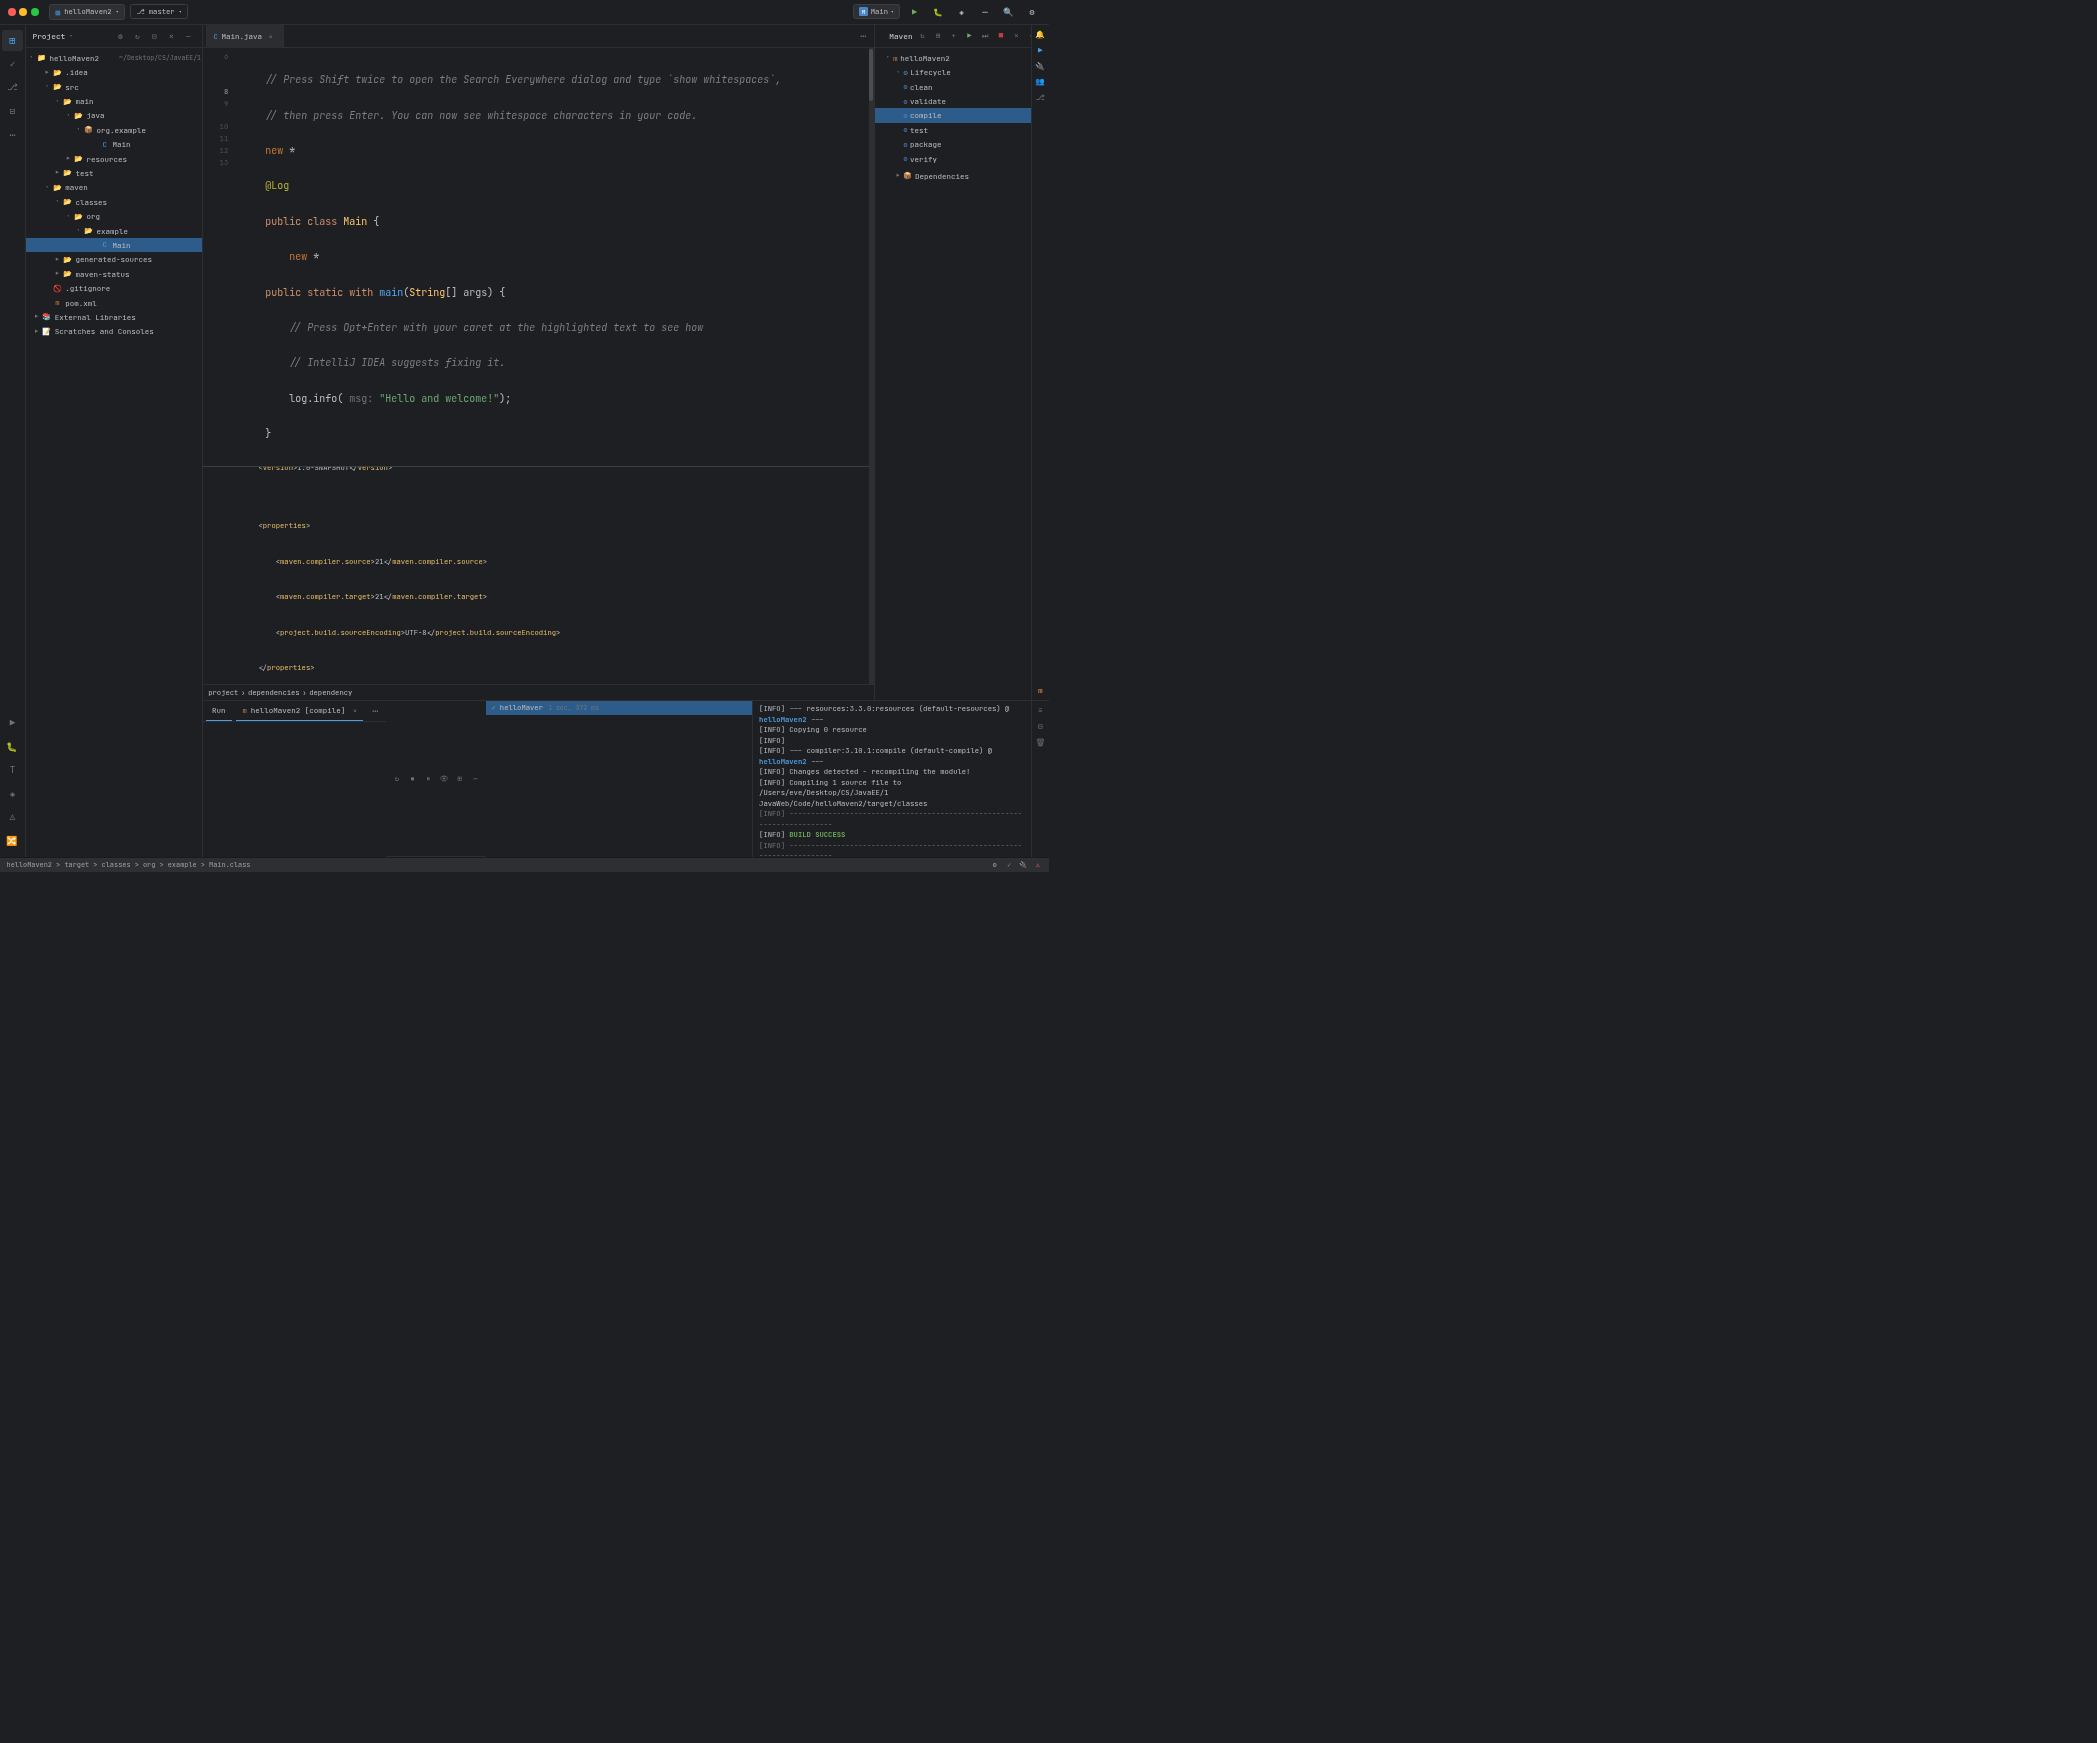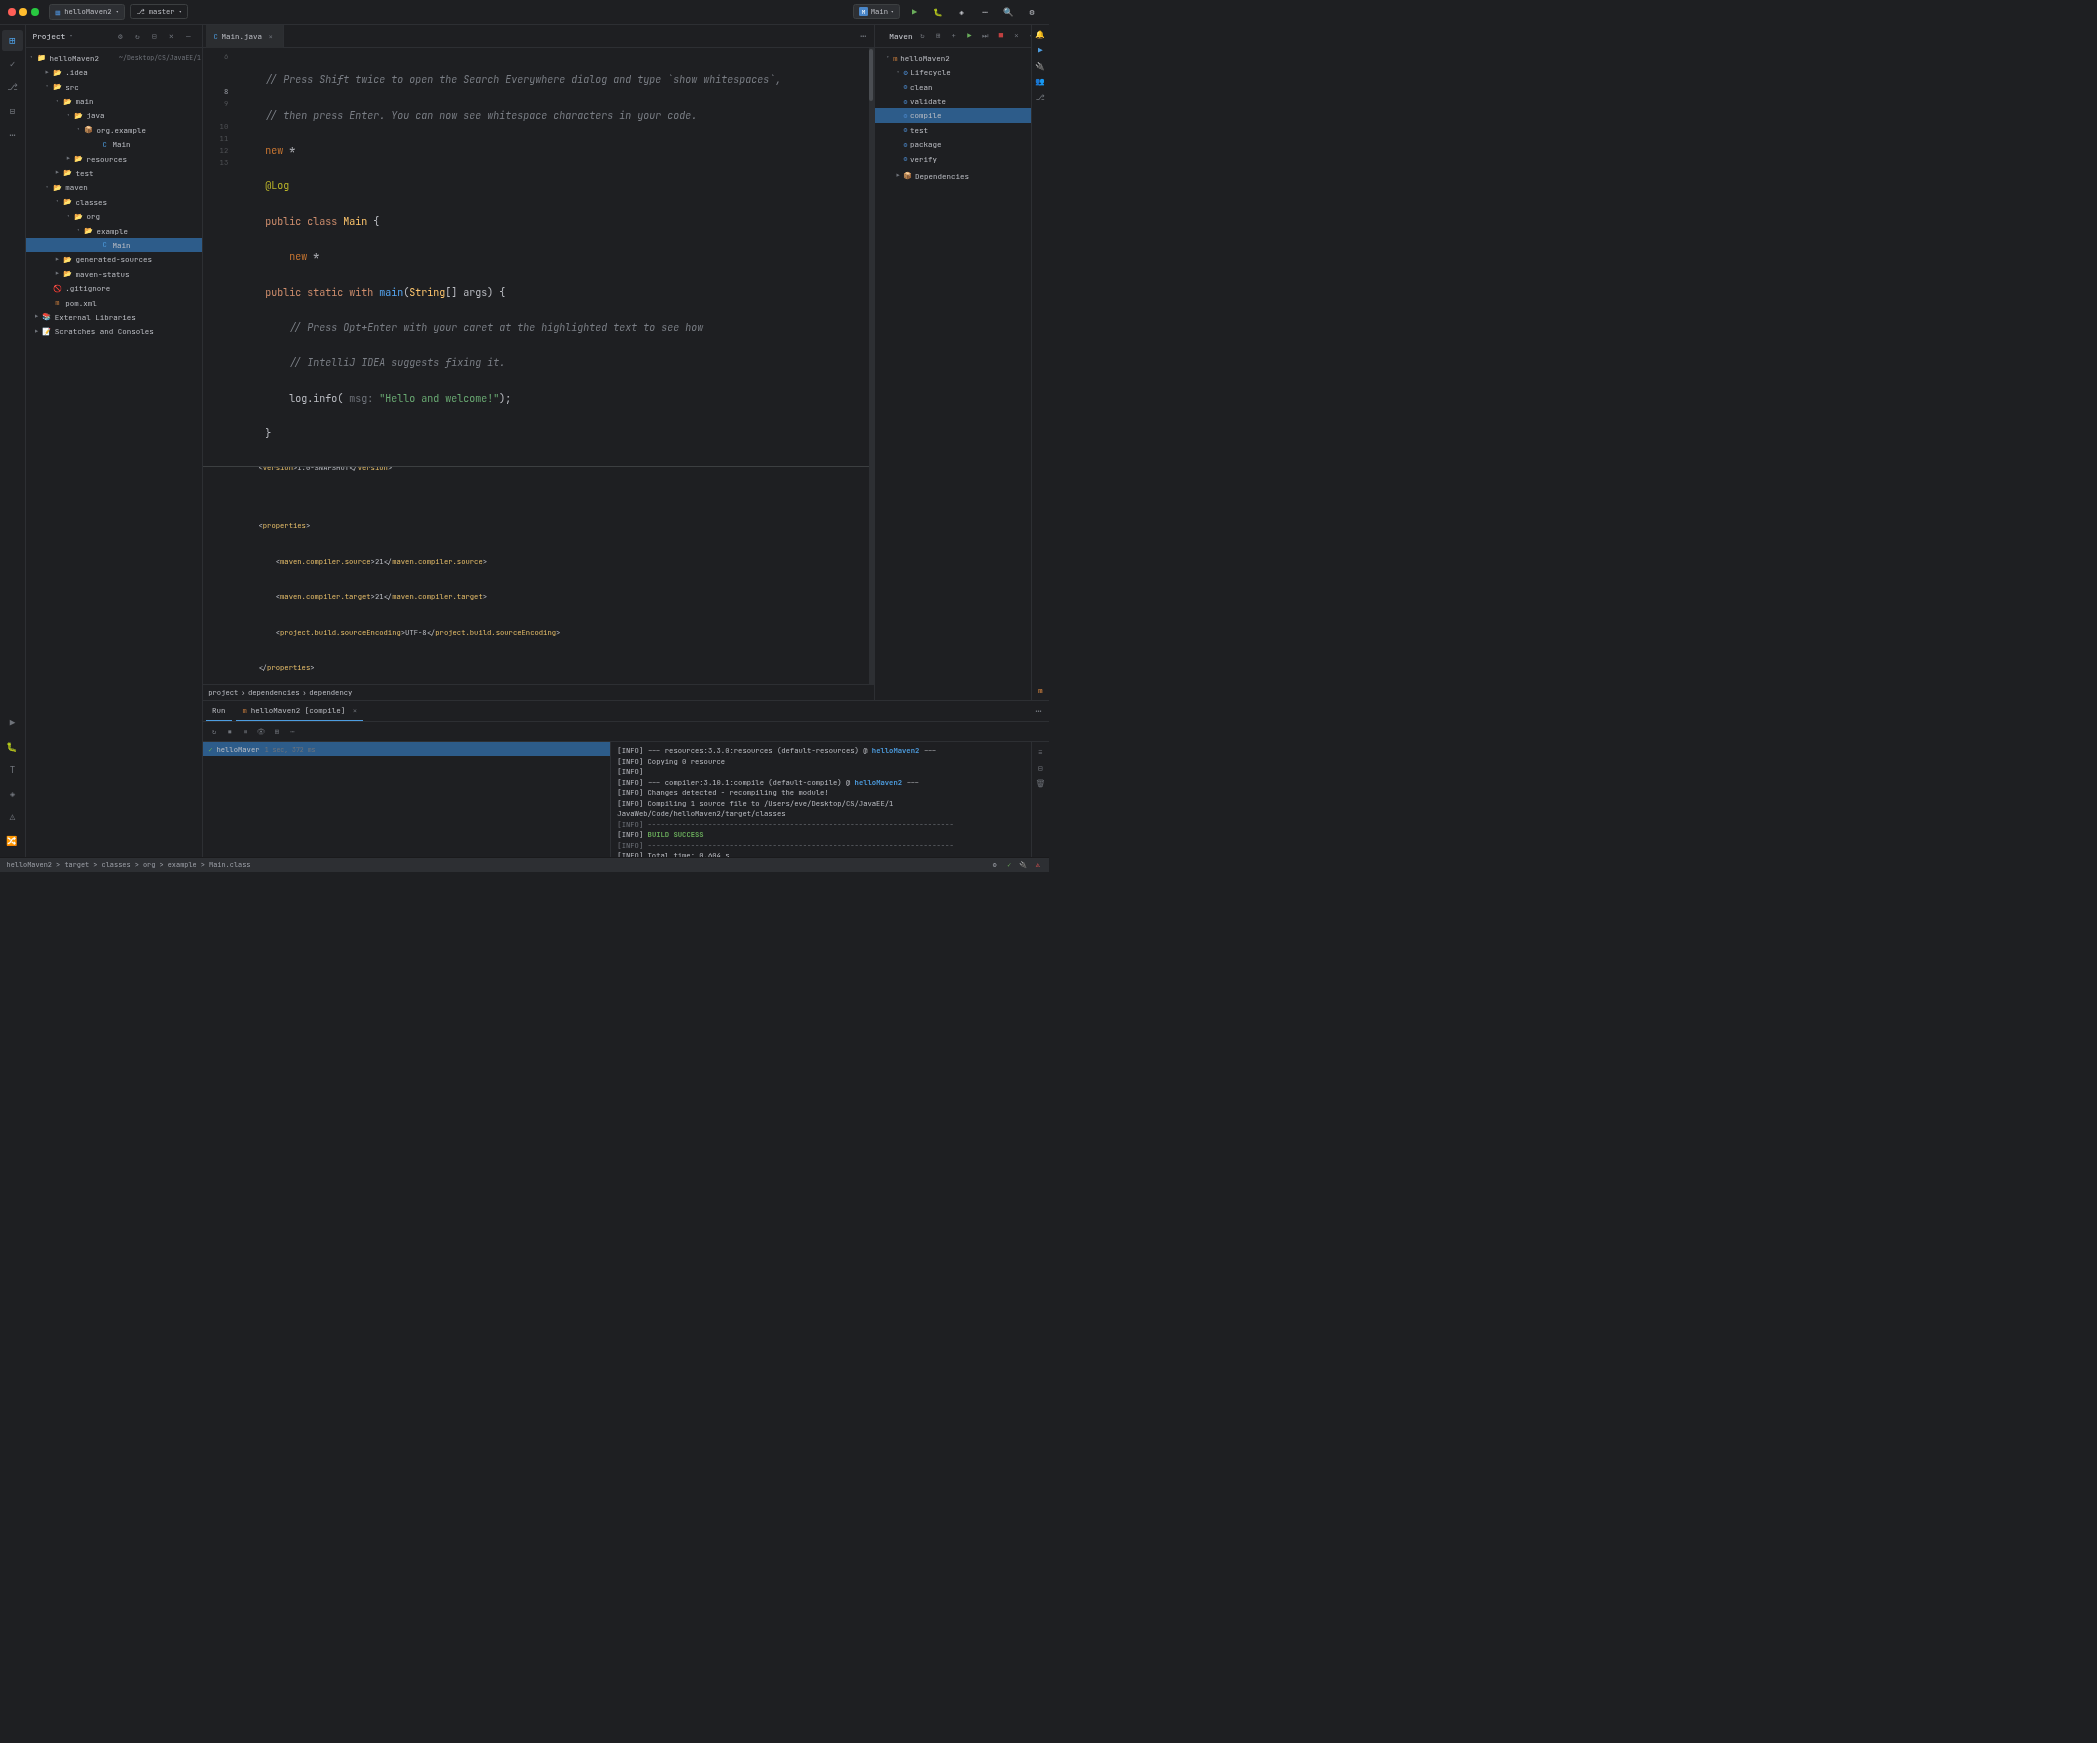--- a/index.html
+++ b/index.html
@@ -448,21 +448,21 @@
     ::-webkit-scrollbar-thumb { background: #4a4d52; border-radius: 2px; }
 
     .bottom-run-section {
       display: flex;
       height: 157px;
       border-top: 0.7px solid #2d2f33;
     }
 
     .run-section-inner {
       display: flex;
-      flex-direction: column;
+      flex-direction: row;
       flex: 1;
     }
 
     .run-top-bar {
       display: flex;
       align-items: center;
       height: 21px;
       border-bottom: 0.7px solid #2d2f33;
       padding: 0 2.6px;
       gap: 3.9px;

